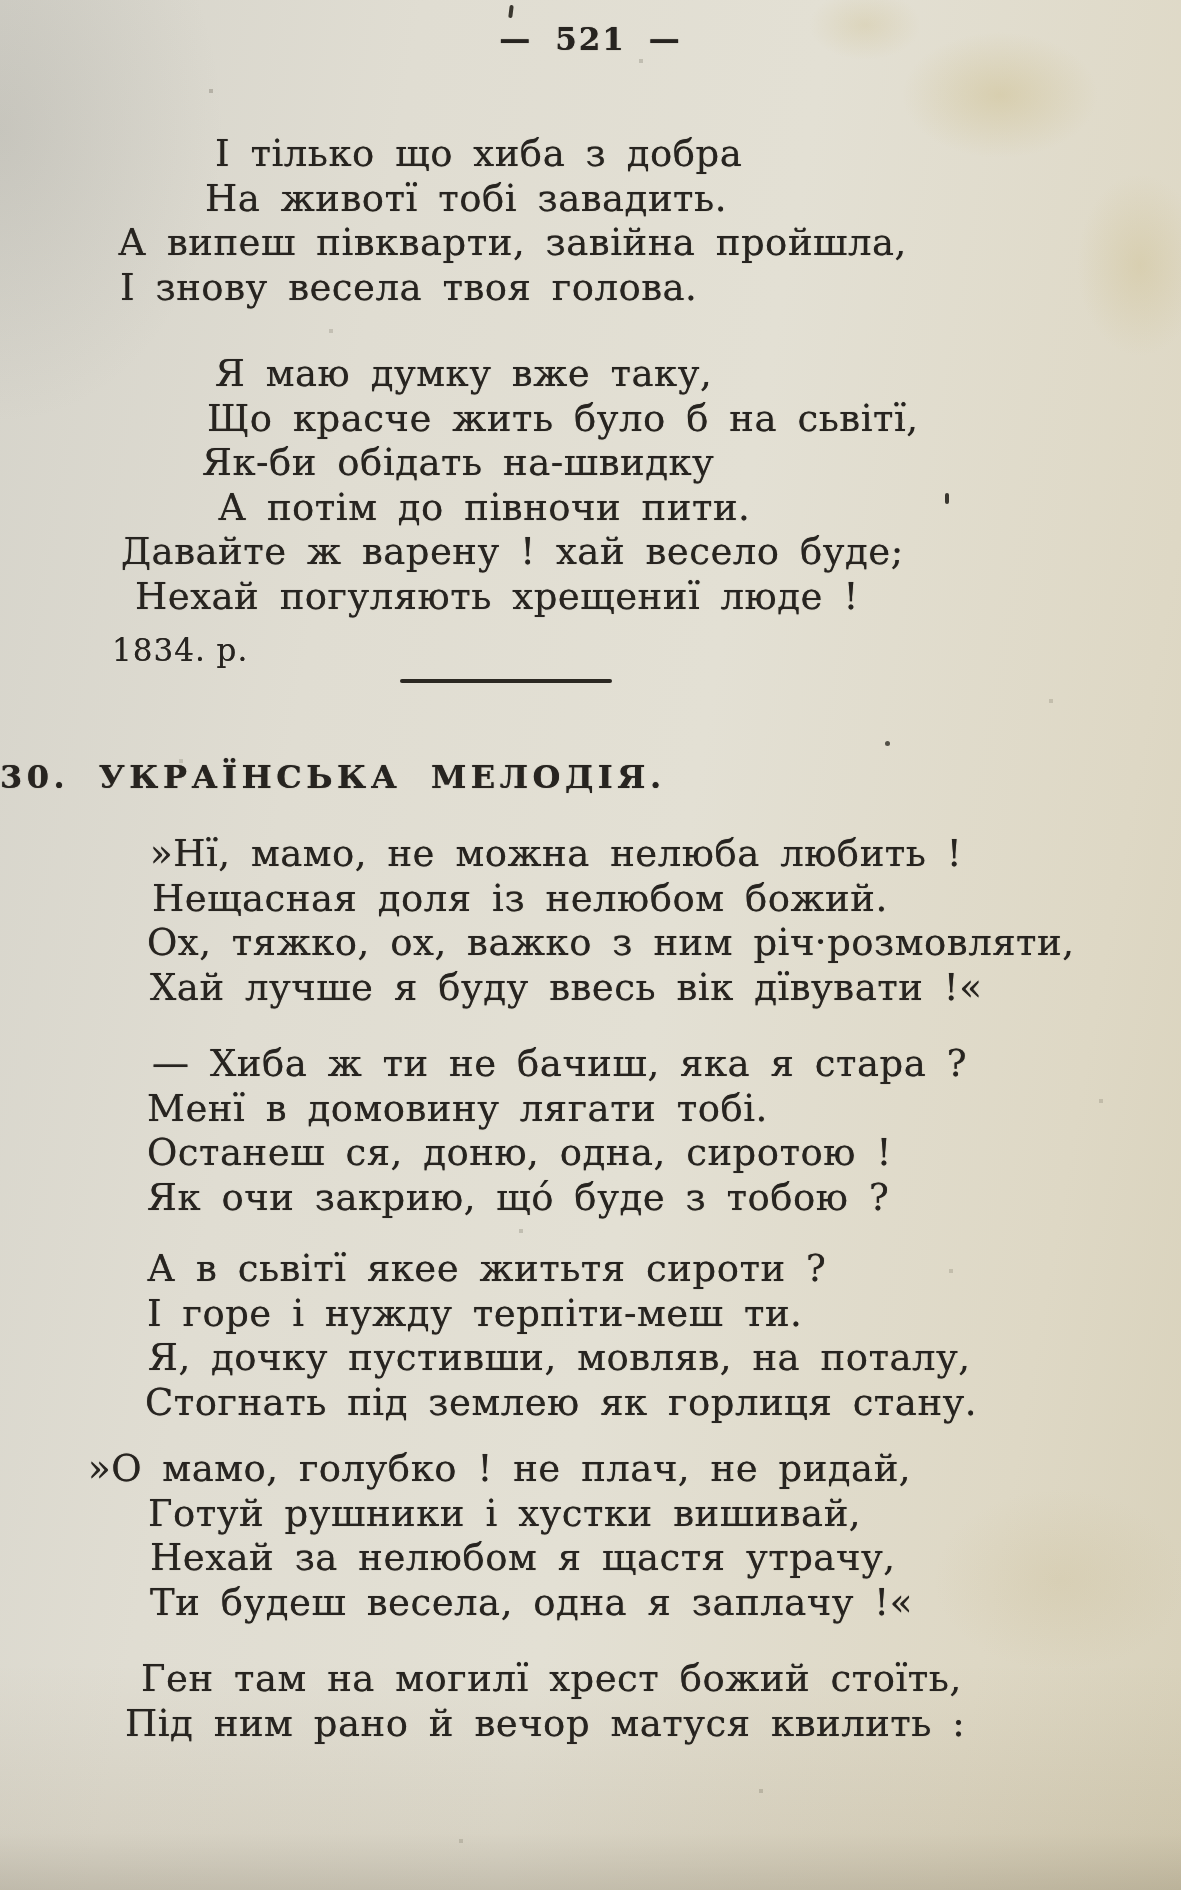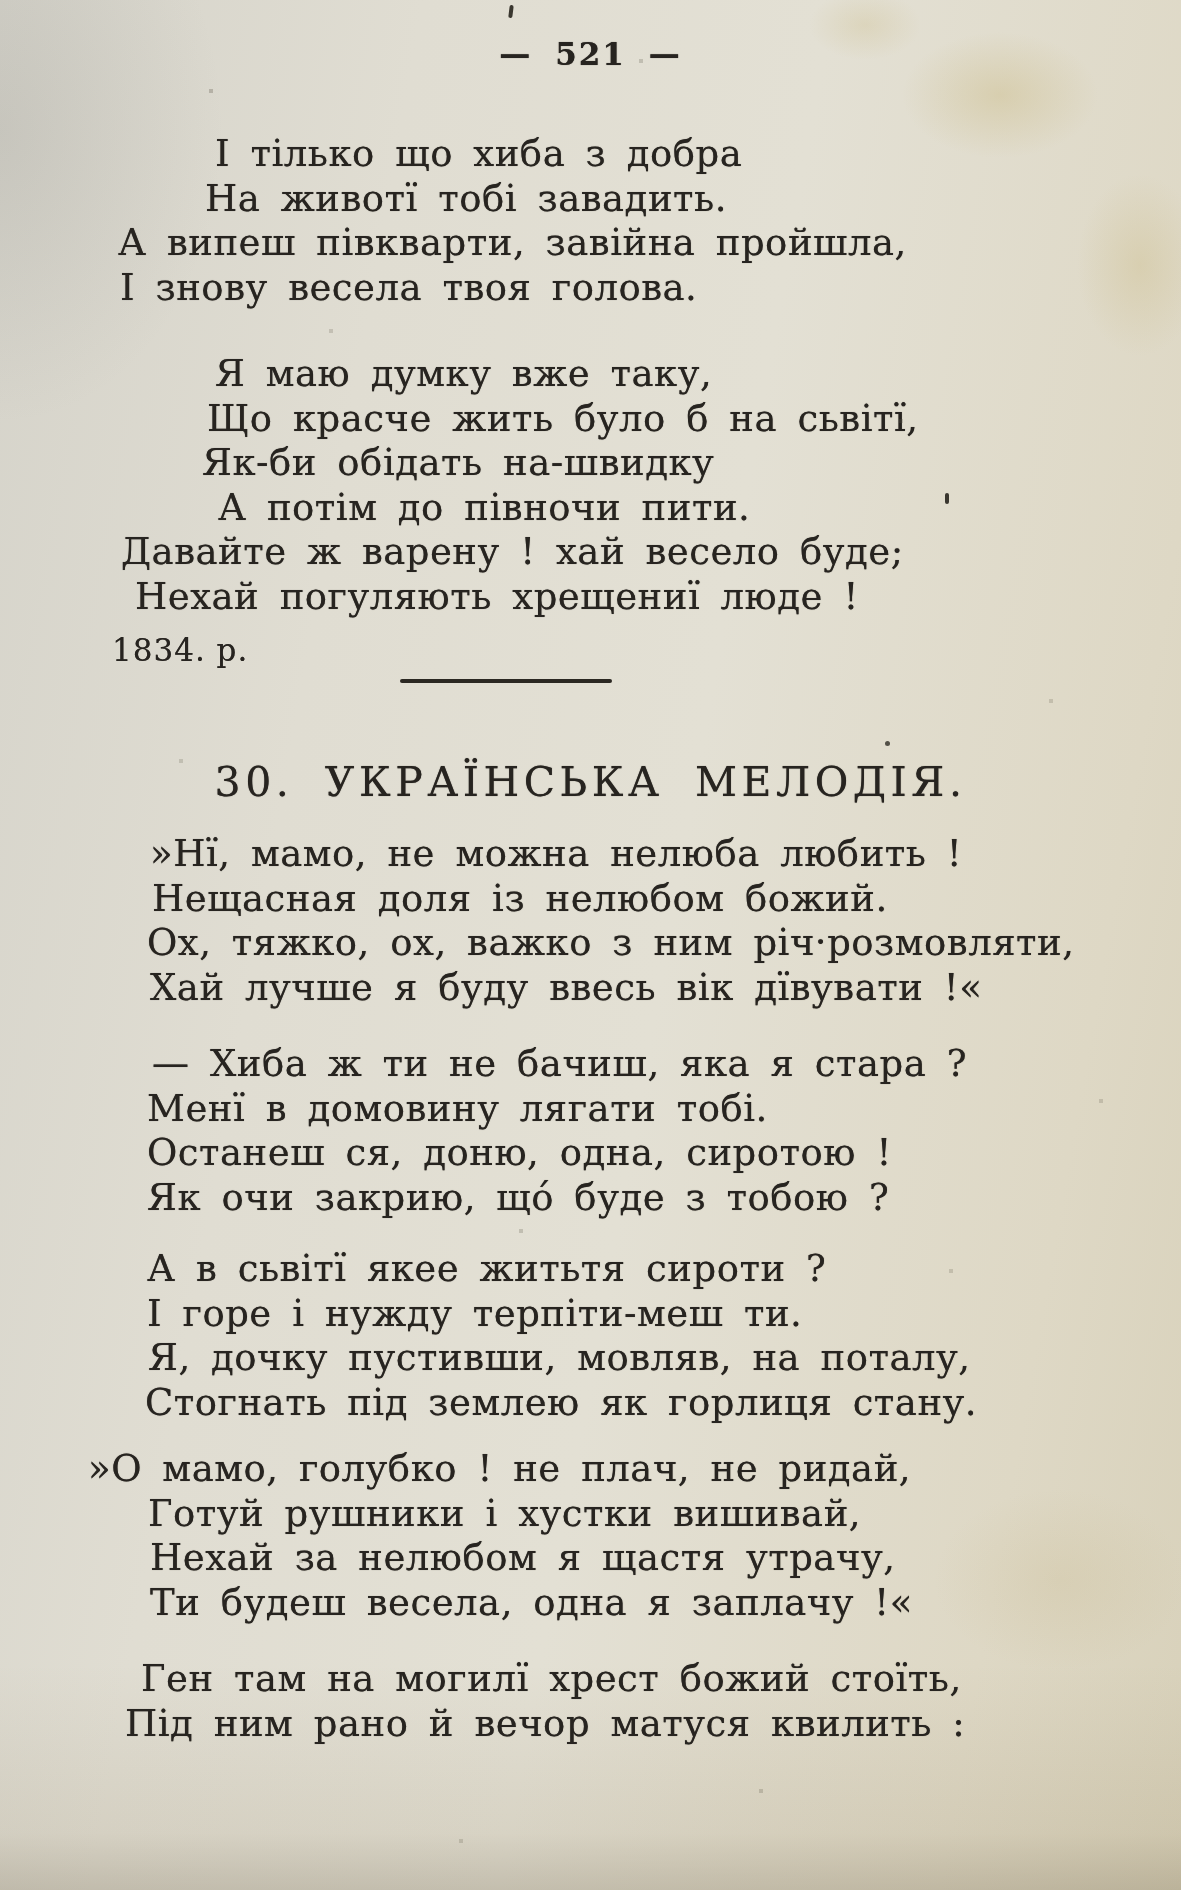--- a/index.html
+++ b/index.html
@@ -27,21 +27,21 @@
     font-size: 37px;
     line-height: 44.5px;
     white-space: nowrap;
     word-spacing: 0.22em;
     letter-spacing: 0.5px;
     text-shadow: 0 0 0.7px rgba(40,36,30,0.75);
   }
   .block { position: absolute; left: 0; width: 100%; }
   .page-number {
     position: absolute;
-    top: 36px; left: 0; width: 1181px;
+    top: 21px; left: 0; width: 1181px;
     text-align: center;
     font-size: 31px;
     font-weight: bold;
     letter-spacing: 2px;
     word-spacing: 10px;
     text-shadow: 0 0 0.8px rgba(40,36,30,0.8);
   }
   .prev-1 { top: 132px; }
   .prev-2 { top: 352px; }
   .date-line {
@@ -56,23 +56,23 @@
   .divider {
     position: absolute;
     top: 679px; left: 400px;
     width: 212px; height: 4px;
     background: #2b2822;
     border-radius: 2px;
   }
   .poem-title {
     position: absolute;
     top: 758px; left: 0; width: 1181px;
-    text-align: center;
-    font-size: 41px;
-    font-weight: normal;
+    text-align: left;
+    font-size: 32px;
+    font-weight: bold;
     letter-spacing: 4.5px;
     word-spacing: 14px;
     white-space: nowrap;
     text-shadow: 0 0 0.8px rgba(40,36,30,0.8);
   }
   .s1 { top: 832px; }
   .s2 { top: 1042px; }
   .s3 { top: 1247px; }
   .s4 { top: 1447px; }
   .s5 { top: 1657px; }

